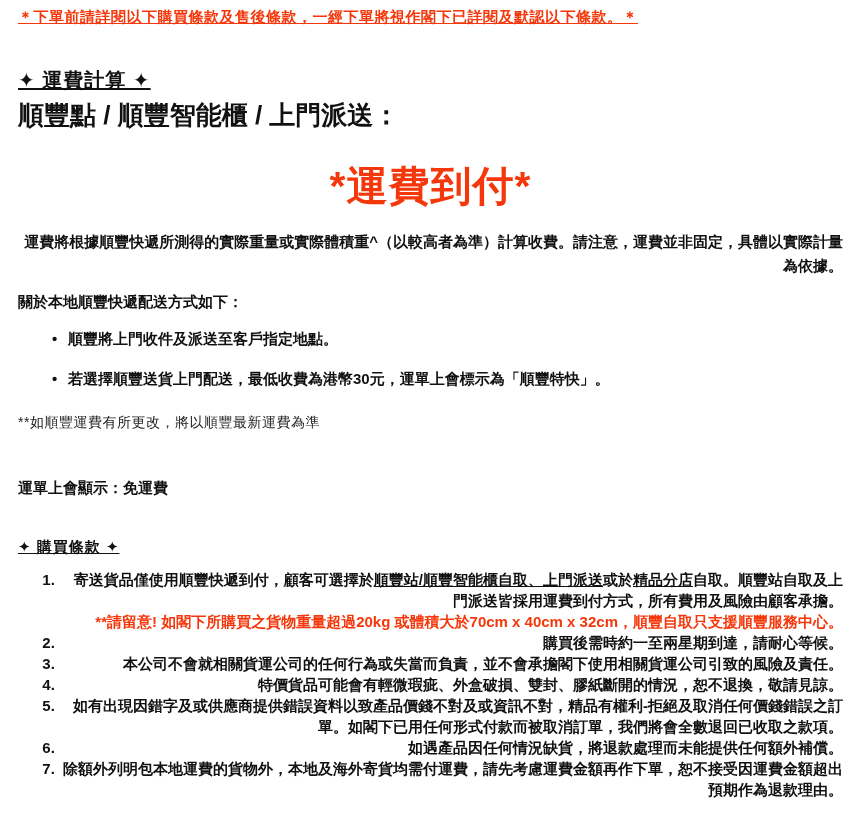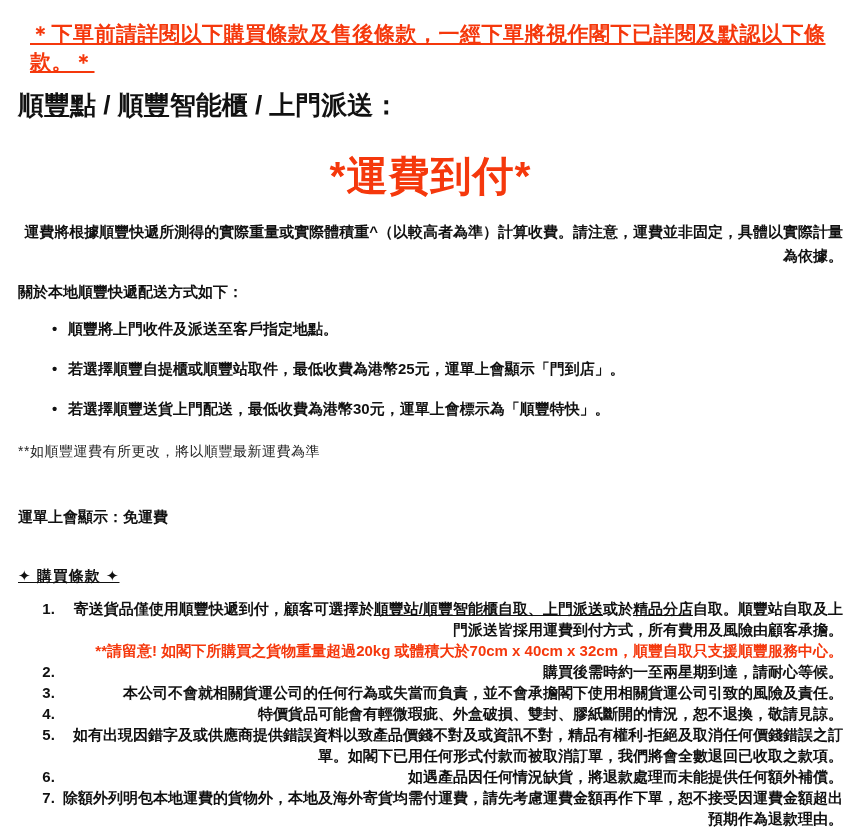--- a/index.html
+++ b/index.html
@@ -10,22 +10,22 @@
   *{box-sizing:border-box;}
   html,body{margin:0;padding:0;}
   body{
     width:861px;height:831px;overflow:hidden;
     background:#ffffff;color:var(--ink);
     font-family:"Liberation Sans","DejaVu Sans",sans-serif;
   }
   .page{padding:8px 18px 10px 18px;}
 
   .notice-top{
-    margin:12px;
-    font-size:21px;font-weight:700;
+    margin:0;
+    font-size:15px;font-weight:700;
     color:var(--accent-red);
     text-decoration:underline;
     letter-spacing:0.5px;
   }
 
   .h-shipping{
     margin:40px 0 0 0;
     font-size:20px;font-weight:700;
     text-decoration:underline;
     letter-spacing:1px;
@@ -100,31 +100,31 @@
     font-weight:700;
   }
 </style>
 </head>
 <body>
 
 <div class="page">
 
   <p class="notice-top">＊下單前請詳閱以下購買條款及售後條款，一經下單將視作閣下已詳閱及默認以下條款。＊</p>
 
+  <h2 class="h-shipping">✦ 運費計算 ✦</h2>
   <h1 class="sub-shipping">順豐點 / 順豐智能櫃 / 上門派送：</h1>
 
   <div class="big-title">*運費到付*</div>
 
   <p class="body-bold intro">運費將根據順豐快遞所測得的實際重量或實際體積重^（以較高者為準）計算收費。請注意，運費並非固定，具體以實際計量為依據。</p>
 
   <p class="body-bold methods-intro">關於本地順豐快遞配送方式如下：</p>
 
   <ul class="bullets">
     <li>順豐將上門收件及派送至客戶指定地點。</li>
-    <li>若選擇順豐自提櫃或順豐站取件，最低收費為港幣25元，運單上會顯示「門到店」。</li>
     <li>若選擇順豐送貨上門配送，最低收費為港幣30元，運單上會標示為「順豐特快」。</li>
   </ul>
 
   <p class="note">**如順豐運費有所更改，將以順豐最新運費為準</p>
 
   <p class="body-bold pickup">運單上會顯示：免運費</p>
 
   <h3 class="h-terms">✦ 購買條款 ✦</h3>
 
   <ol class="terms-list">

